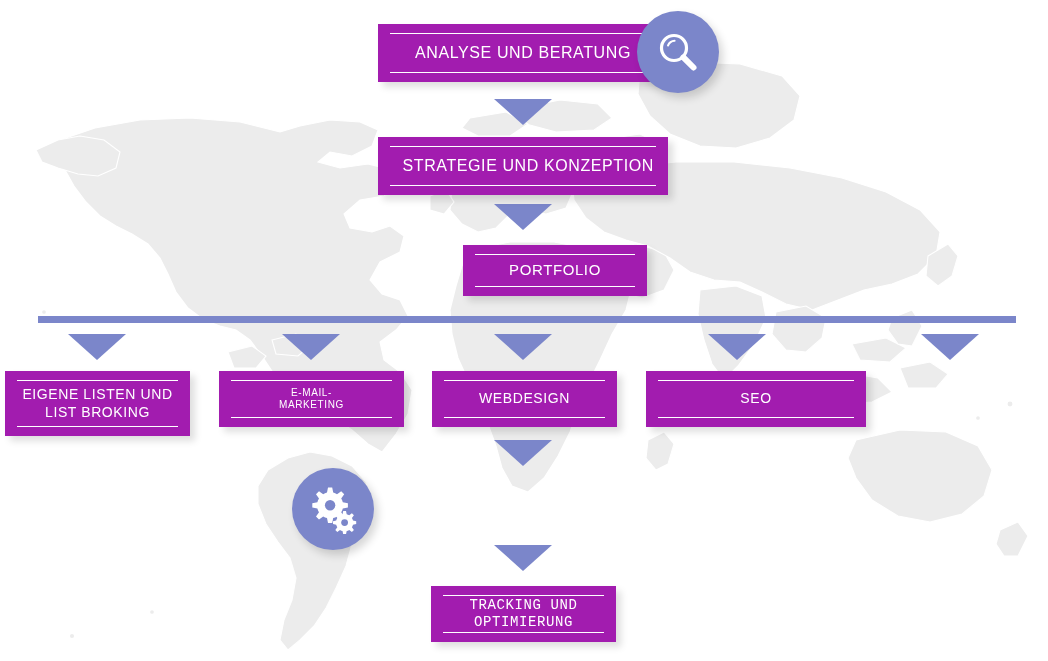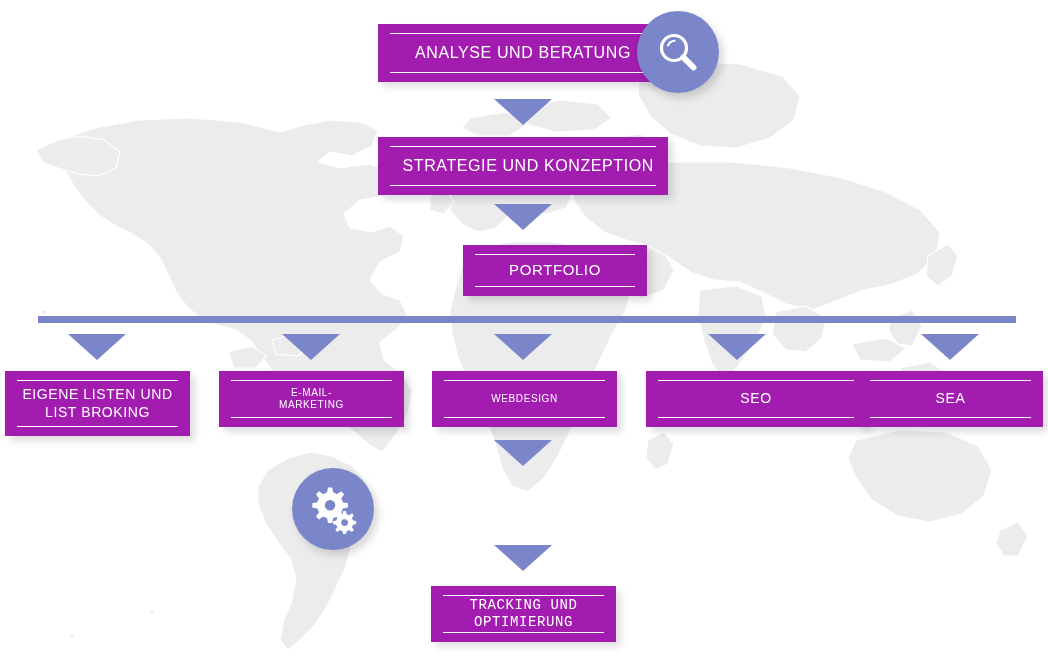--- a/index.html
+++ b/index.html
@@ -232,34 +232,29 @@
   <div class="pbox shadowed" style="left:219px; top:371px; width:185px; height:56px;">
     <span class="rule top"></span>
     <span class="rule bot"></span>
     <span class="plabel" style="font-size:10px;">E-MAIL-
 MARKETING</span>
   </div>
 
   <div class="pbox shadowed" style="left:432px; top:371px; width:185px; height:56px;">
     <span class="rule top"></span>
     <span class="rule bot"></span>
-    <span class="plabel" style="font-size:10px;">WEBDESIGN</span>
+    <span class="plabel" style="font-size:14px;">WEBDESIGN</span>
   </div>
 
   <div class="pbox shadowed" style="left:646px; top:371px; width:220px; height:56px;">
     <span class="rule top"></span>
     <span class="rule bot"></span>
     <span class="plabel" style="font-size:14px;">SEO</span>
   </div>
 
-  <div class="pbox shadowed" style="left:858px; top:371px; width:185px; height:56px;">
-    <span class="rule top"></span>
-    <span class="rule bot"></span>
-    <span class="plabel" style="font-size:14px;">SEA</span>
-  </div>
 
   <div class="arrow" style="left:494px; top:440px;"></div>
 
 
   <div class="badge" style="left:292px; top:468px; width:82px; height:82px;">
     <svg width="50" height="50" viewBox="0 0 50 50" xmlns="http://www.w3.org/2000/svg">
 
       <g fill="#ffffff">
         <path d="M20 3.5 L24.2 3.5 L25.2 8.6 A12.2 12.2 0 0 1 29.0 10.2 L33.2 7.2
                  L36.2 10.2 L33.2 14.4 A12.2 12.2 0 0 1 34.8 18.2 L39.9 19.2

